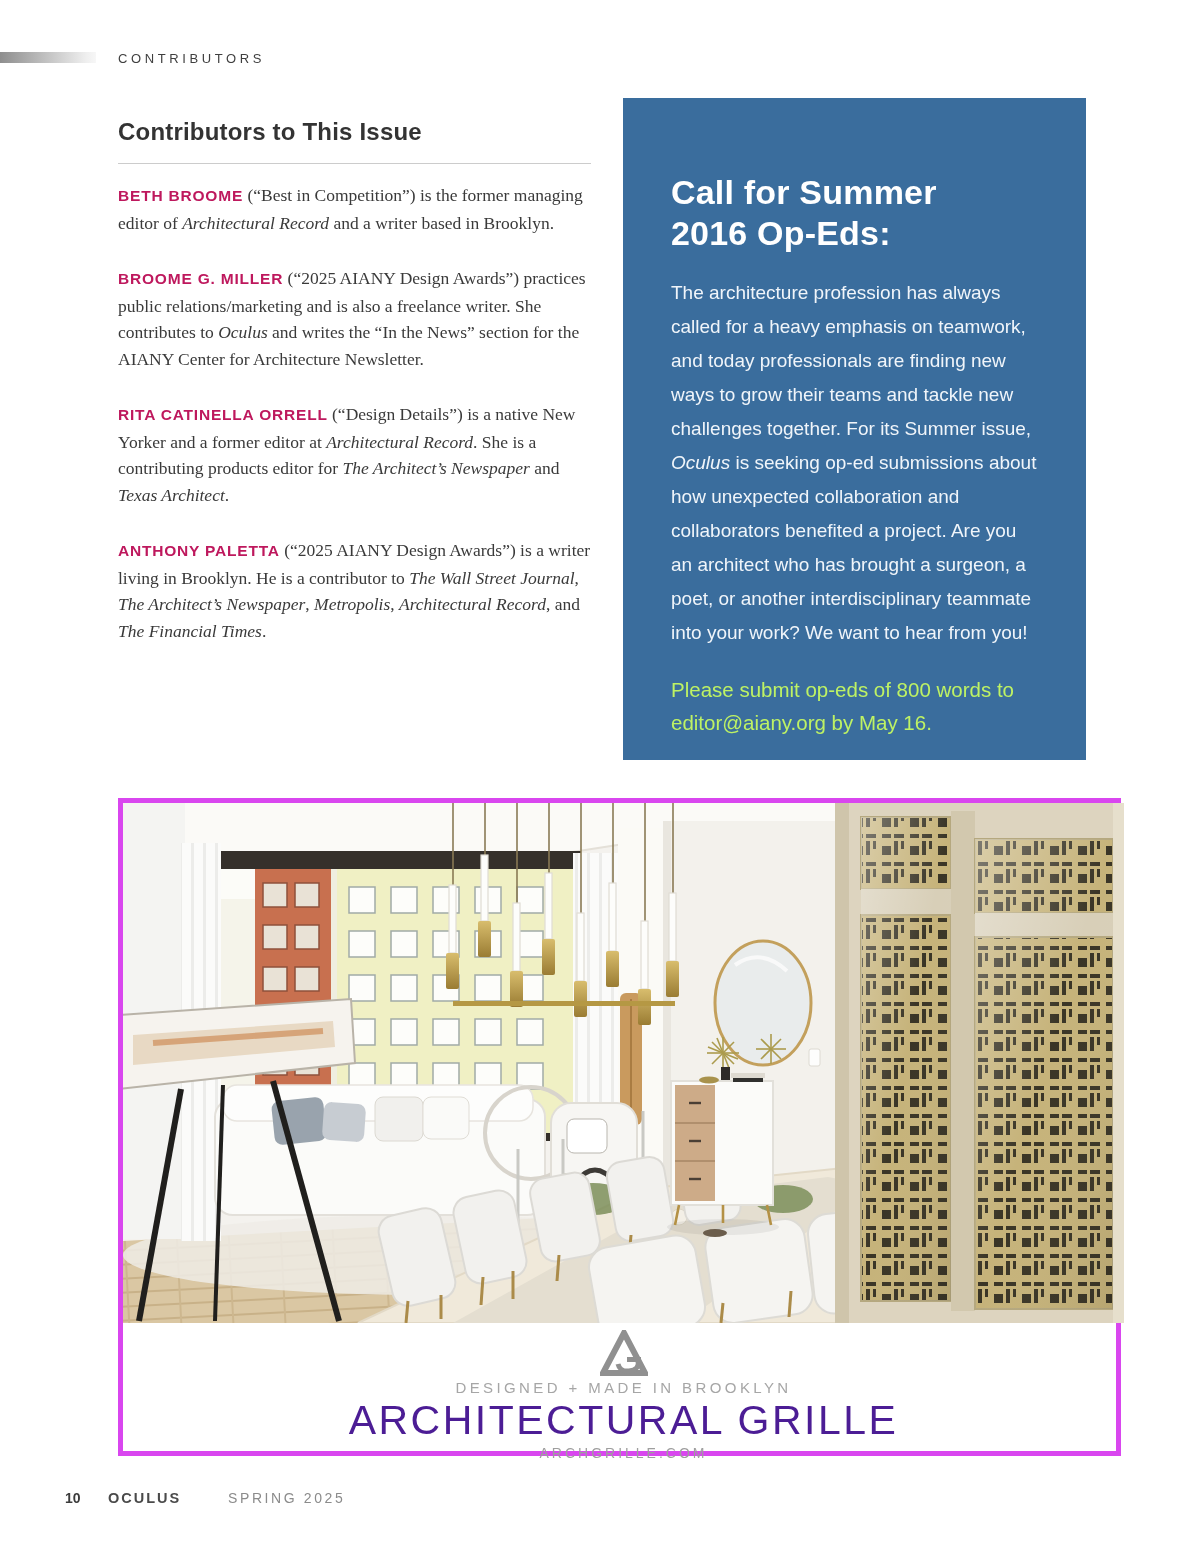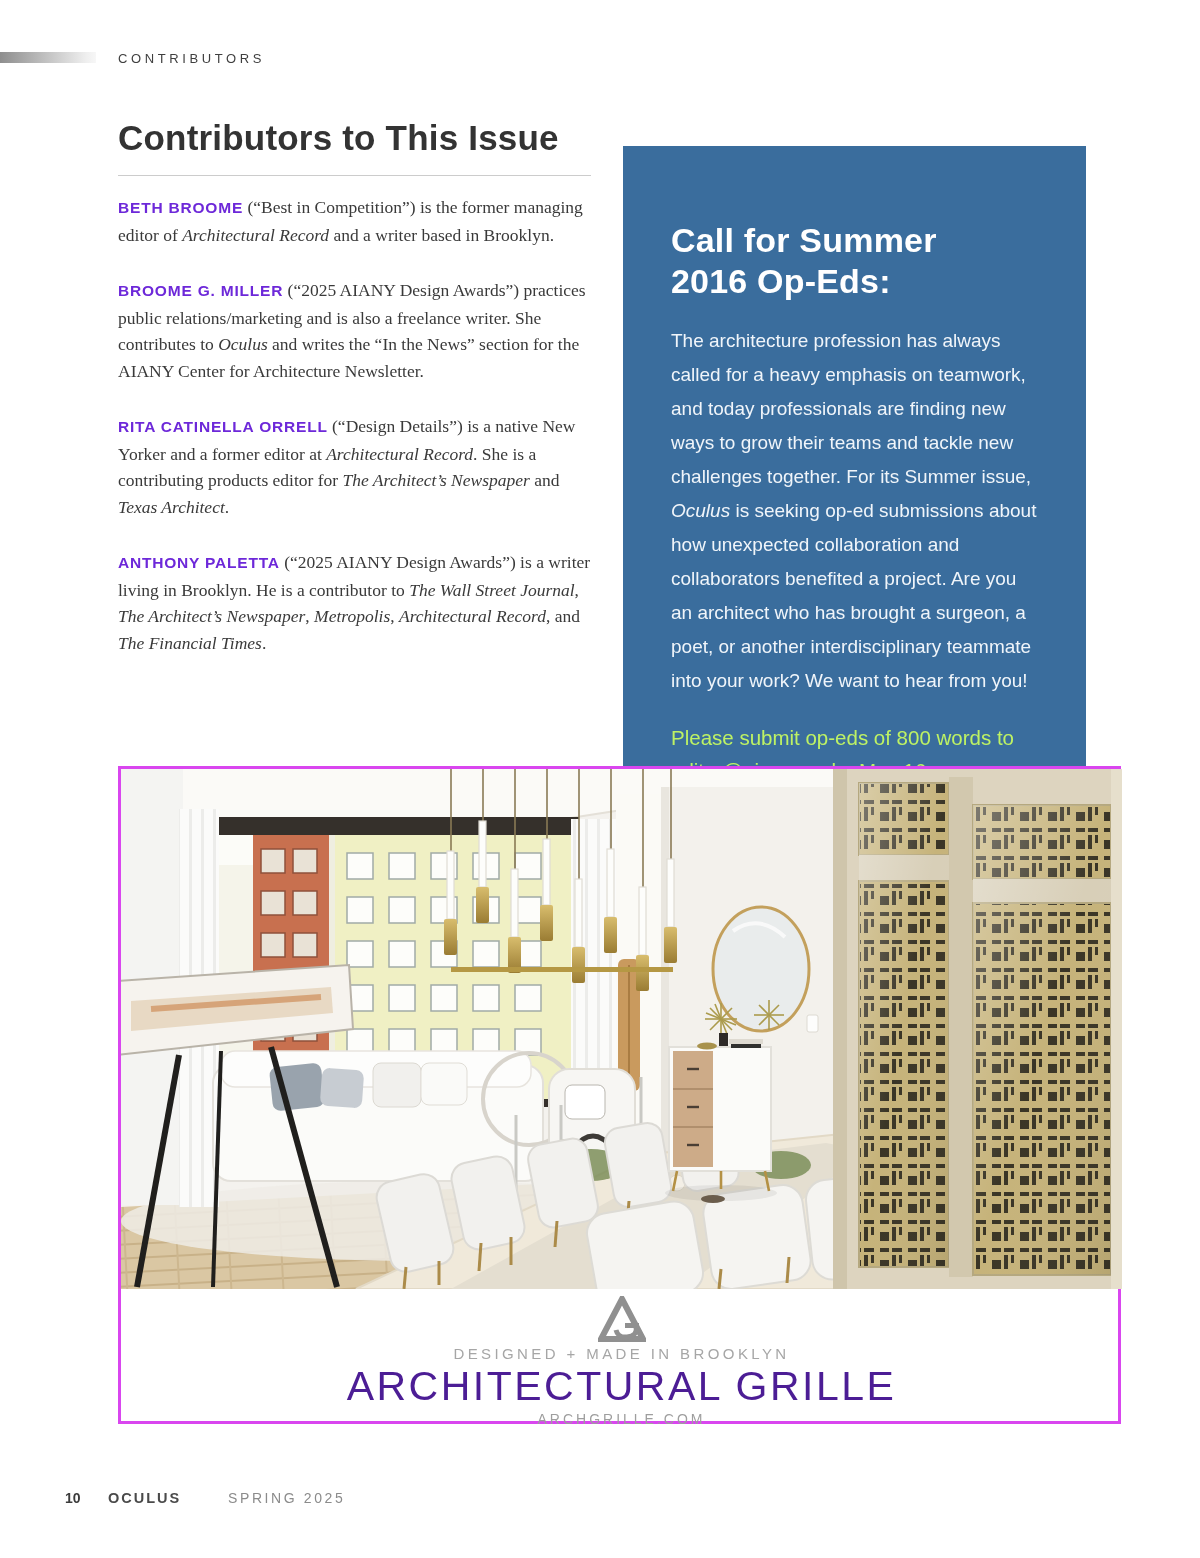--- a/index.html
+++ b/index.html
@@ -12,50 +12,50 @@
     position:absolute;left:0;top:52px;width:96px;height:11px;
     background:linear-gradient(to right,#8e8e8e,#c9c9c9 55%,#efefef 90%,#f7f7f7);
   }
   .eyebrow{
     position:absolute;left:118px;top:51px;font-size:13px;letter-spacing:3.6px;
     color:#3f3f3f;font-weight:500;
   }
   
   .contrib{position:absolute;left:118px;top:118px;width:473px;}
   .contrib h1{
-    margin:0;font-size:35px;font-weight:700;color:#333;letter-spacing:.2px;
+    margin:0;font-size:24px;font-weight:700;color:#333;letter-spacing:.2px;
   }
   .contrib .rule{height:1px;background:#cccccc;margin:17px 0 0 0;}
   .bios{margin-top:18px;}
   .bio{
     font-family:"Liberation Serif",serif;font-size:17.5px;line-height:26.5px;
     color:#3a3a3a;margin:0 0 29px 0;
   }
   .seg-name{
     font-family:"Liberation Sans",sans-serif;font-weight:700;font-size:15.5px;
-    letter-spacing:.8px;color:#6d28d9;
+    letter-spacing:.8px;color:#be185d;
   }
   .seg-italic{font-style:italic;}
   
   .oped{
     position:absolute;left:623px;top:98px;width:463px;height:662px;
     box-sizing:border-box;padding:74px 44px 0 48px;color:#ffffff;
   }
   .oped-title{font-size:34px;font-weight:700;line-height:41px;letter-spacing:.2px;}
   .oped-subtitle{font-size:34px;font-weight:400;line-height:46px;color:#f2f7fb;}
   .oped-body{
     margin-top:22px;font-size:19px;line-height:34px;color:#f0f5fa;font-weight:400;
   }
   .oped-cta{
     margin-top:23px;font-size:20.5px;line-height:33px;font-weight:400;color:#bef264;
   }
   
   .ad{
-    position:absolute;left:118px;top:766px;width:1003px;height:658px;
-    border:3px solid #d946ef;box-sizing:border-box;background:#fff;text-decoration:underline;
+    position:absolute;left:118px;top:798px;width:1003px;height:658px;
+    border:5px solid #d946ef;box-sizing:border-box;background:#fff;text-decoration:underline;
   }
   .ad-photo{position:absolute;left:0;top:0;width:1001px;height:520px;display:block;}
   .ad-band{position:absolute;left:0;top:520px;width:1001px;height:136px;text-align:center;}
   .ad-logo{display:block;margin:7px auto 0 auto;}
   .ad-tagline{font-size:15px;letter-spacing:3.4px;color:#a6a6a6;margin-top:3px;}
   .ad-brand{
     font-size:41px;letter-spacing:2.5px;color:#4c1d95;font-weight:400;margin-top:1px;
   }
   .ad-url{font-size:14px;letter-spacing:3px;color:#9e9e9e;margin-top:1px;}
   
@@ -76,21 +76,21 @@
     <h1>Contributors to This Issue</h1>
     <div class="rule"></div>
     <div class="bios">
       <p class="bio"><span class="seg-name">BETH BROOME</span><span> (“Best in Competition”) is the former managing editor of </span><span class="seg-italic">Architectural Record</span><span> and a writer based in Brooklyn.</span></p>
       <p class="bio"><span class="seg-name">BROOME G. MILLER</span><span> (“2025 AIANY Design Awards”) practices public relations/marketing and is also a freelance writer. She contributes to </span><span class="seg-italic">Oculus</span><span> and writes the “In the News” section for the AIANY Center for Architecture Newsletter.</span></p>
       <p class="bio"><span class="seg-name">RITA CATINELLA ORRELL</span><span> (“Design Details”) is a native New Yorker and a former editor at </span><span class="seg-italic">Architectural Record</span><span>. She is a contributing products editor for </span><span class="seg-italic">The Architect’s Newspaper</span><span> and </span><span class="seg-italic">Texas Architect</span><span>.</span></p>
       <p class="bio"><span class="seg-name">ANTHONY PALETTA</span><span> (“2025 AIANY Design Awards”) is a writer living in Brooklyn. He is a contributor to </span><span class="seg-italic">The Wall Street Journal</span><span>, </span><span class="seg-italic">The Architect’s Newspaper</span><span>, </span><span class="seg-italic">Metropolis</span><span>, </span><span class="seg-italic">Architectural Record</span><span>, and </span><span class="seg-italic">The Financial Times</span><span>.</span></p>
     </div>
   </div>
 
-  <div class="oped" id="oped-box" style="background: rgb(58, 109, 157); margin-top: 48px;">
+  <div class="oped" id="oped-box" style="background: rgb(58, 109, 157);">
     <div class="oped-title">Call for Summer</div>
     <div class="oped-title">2016 Op-Eds:</div>
     <div class="oped-body"><span>The architecture profession has always called for a heavy emphasis on teamwork, and today professionals are finding new ways to grow their teams and tackle new challenges together. For its Summer issue, </span><span class="seg-italic">Oculus</span><span> is seeking op-ed submissions about how unexpected collaboration and collaborators benefited a project. Are you an architect who has brought a surgeon, a poet, or another interdisciplinary teammate into your work? We want to hear from you!</span></div>
     <div class="oped-cta">Please submit op-eds of 800 words to editor@aiany.org by May 16.</div>
   </div>
 
   <div class="ad">
 
     <svg class="ad-photo" viewBox="0 0 1001 520">
       <defs>

